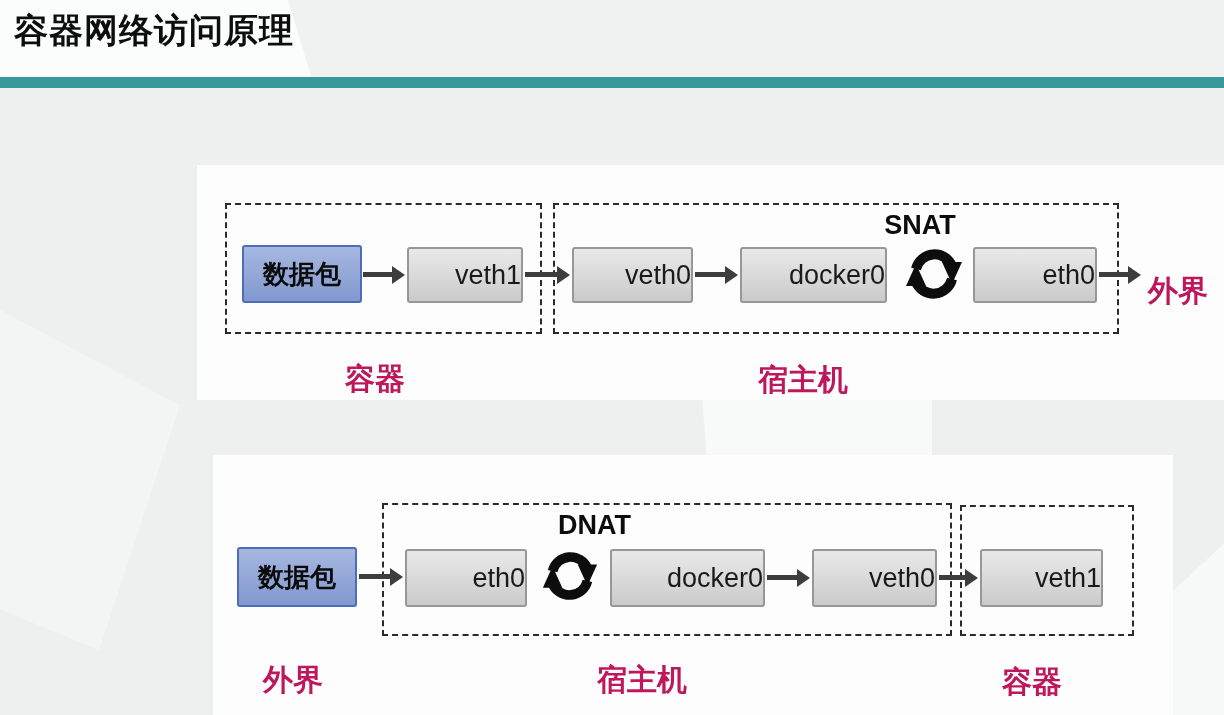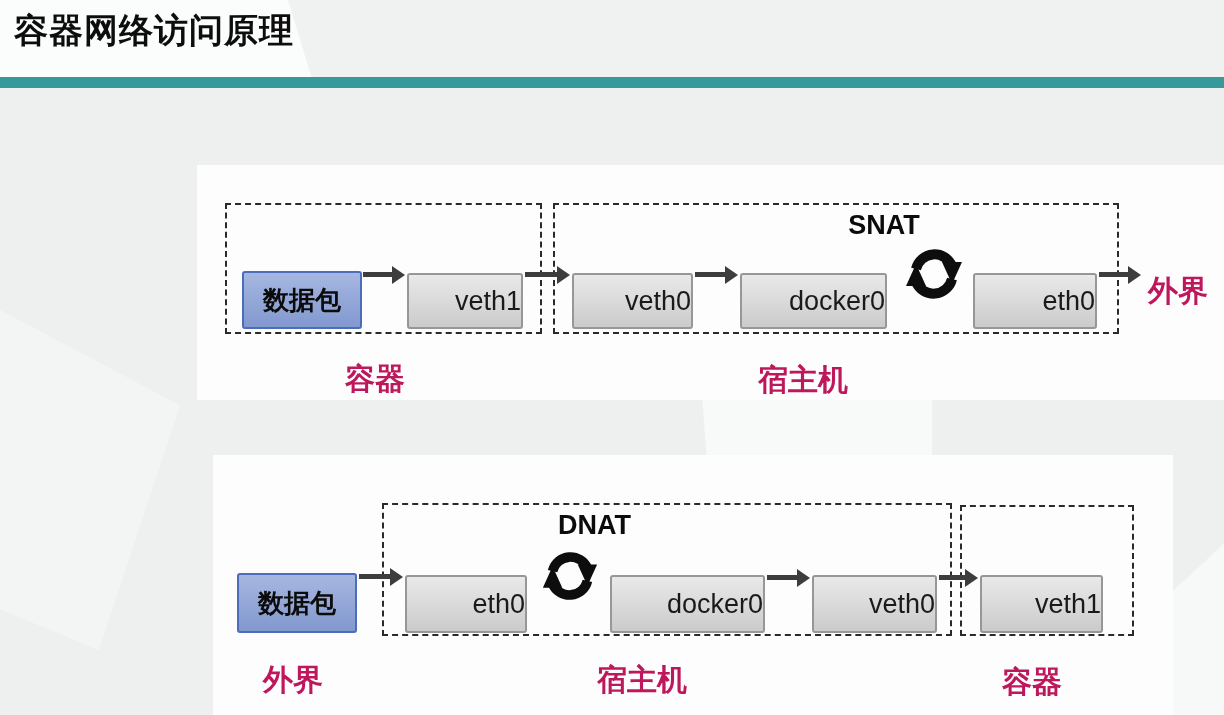--- a/index.html
+++ b/index.html
@@ -37,21 +37,21 @@
 
   
   .zone{position:absolute;border:2px dashed #2a2a2a;background:transparent;}
   .z-top-container{left:225px;top:203px;width:313px;height:127px;}
   .z-top-host{left:553px;top:203px;width:562px;height:127px;}
   .z-bot-host{left:382px;top:503px;width:566px;height:129px;}
   .z-bot-container{left:960px;top:505px;width:170px;height:127px;}
 
   .node,.packet{
     position:absolute;display:flex;align-items:center;justify-content:center;
-    border-radius:3px;box-sizing:border-box;margin-top:26px;
+    border-radius:3px;box-sizing:border-box;
   }
   .node{
     background:linear-gradient(180deg,var(--node-fill-top,#e9e9e9),var(--node-fill-bottom,#cbcbcb));
     border:2px solid var(--node-border,#979797);
     font-size:27px;color:#1a1a1a;justify-content:flex-end;
   }
   .packet{
     background:linear-gradient(180deg,var(--packet-fill-top,#a6b7e0),var(--packet-fill-bottom,#8298cf));
     border:2px solid var(--packet-border,#4d6dbc);
     font-size:26px;font-weight:bold;color:#0b0b0b;
@@ -80,21 +80,21 @@
   .a-t2{left:525px;top:266px;width:45px;}
   .a-t3{left:695px;top:266px;width:43px;}
   .a-t4{left:1099px;top:266px;width:42px;}
   .a-b1{left:359px;top:568px;width:44px;}
   .a-b2{left:767px;top:569px;width:43px;}
   .a-b3{left:939px;top:569px;width:39px;}
 
   
   .nat-label{position:absolute;width:120px;text-align:center;
     font-size:27px;font-weight:bold;color:#0c0c0c;}
-  .nat-snat{left:824px;top:210px;text-align:center;}
+  .nat-snat{left:860px;top:210px;text-align:center;}
   .nat-dnat{left:511px;top:510px;text-align:right;}
   .sync-icon{position:absolute;color:var(--icon,#0d0d0d);}
   .icon-snat{left:902px;top:242px;width:64px;height:64px;}
   .icon-dnat{left:539px;top:545px;width:62px;height:62px;}
 
   
   .caption{position:absolute;font-size:30px;font-weight:600;color:#be185d;margin-top:12px;}
   .c-top-container{left:345px;top:347px;}
   .c-top-host{left:758px;top:348px;}
   .c-top-outside{left:1148px;top:259px;}

